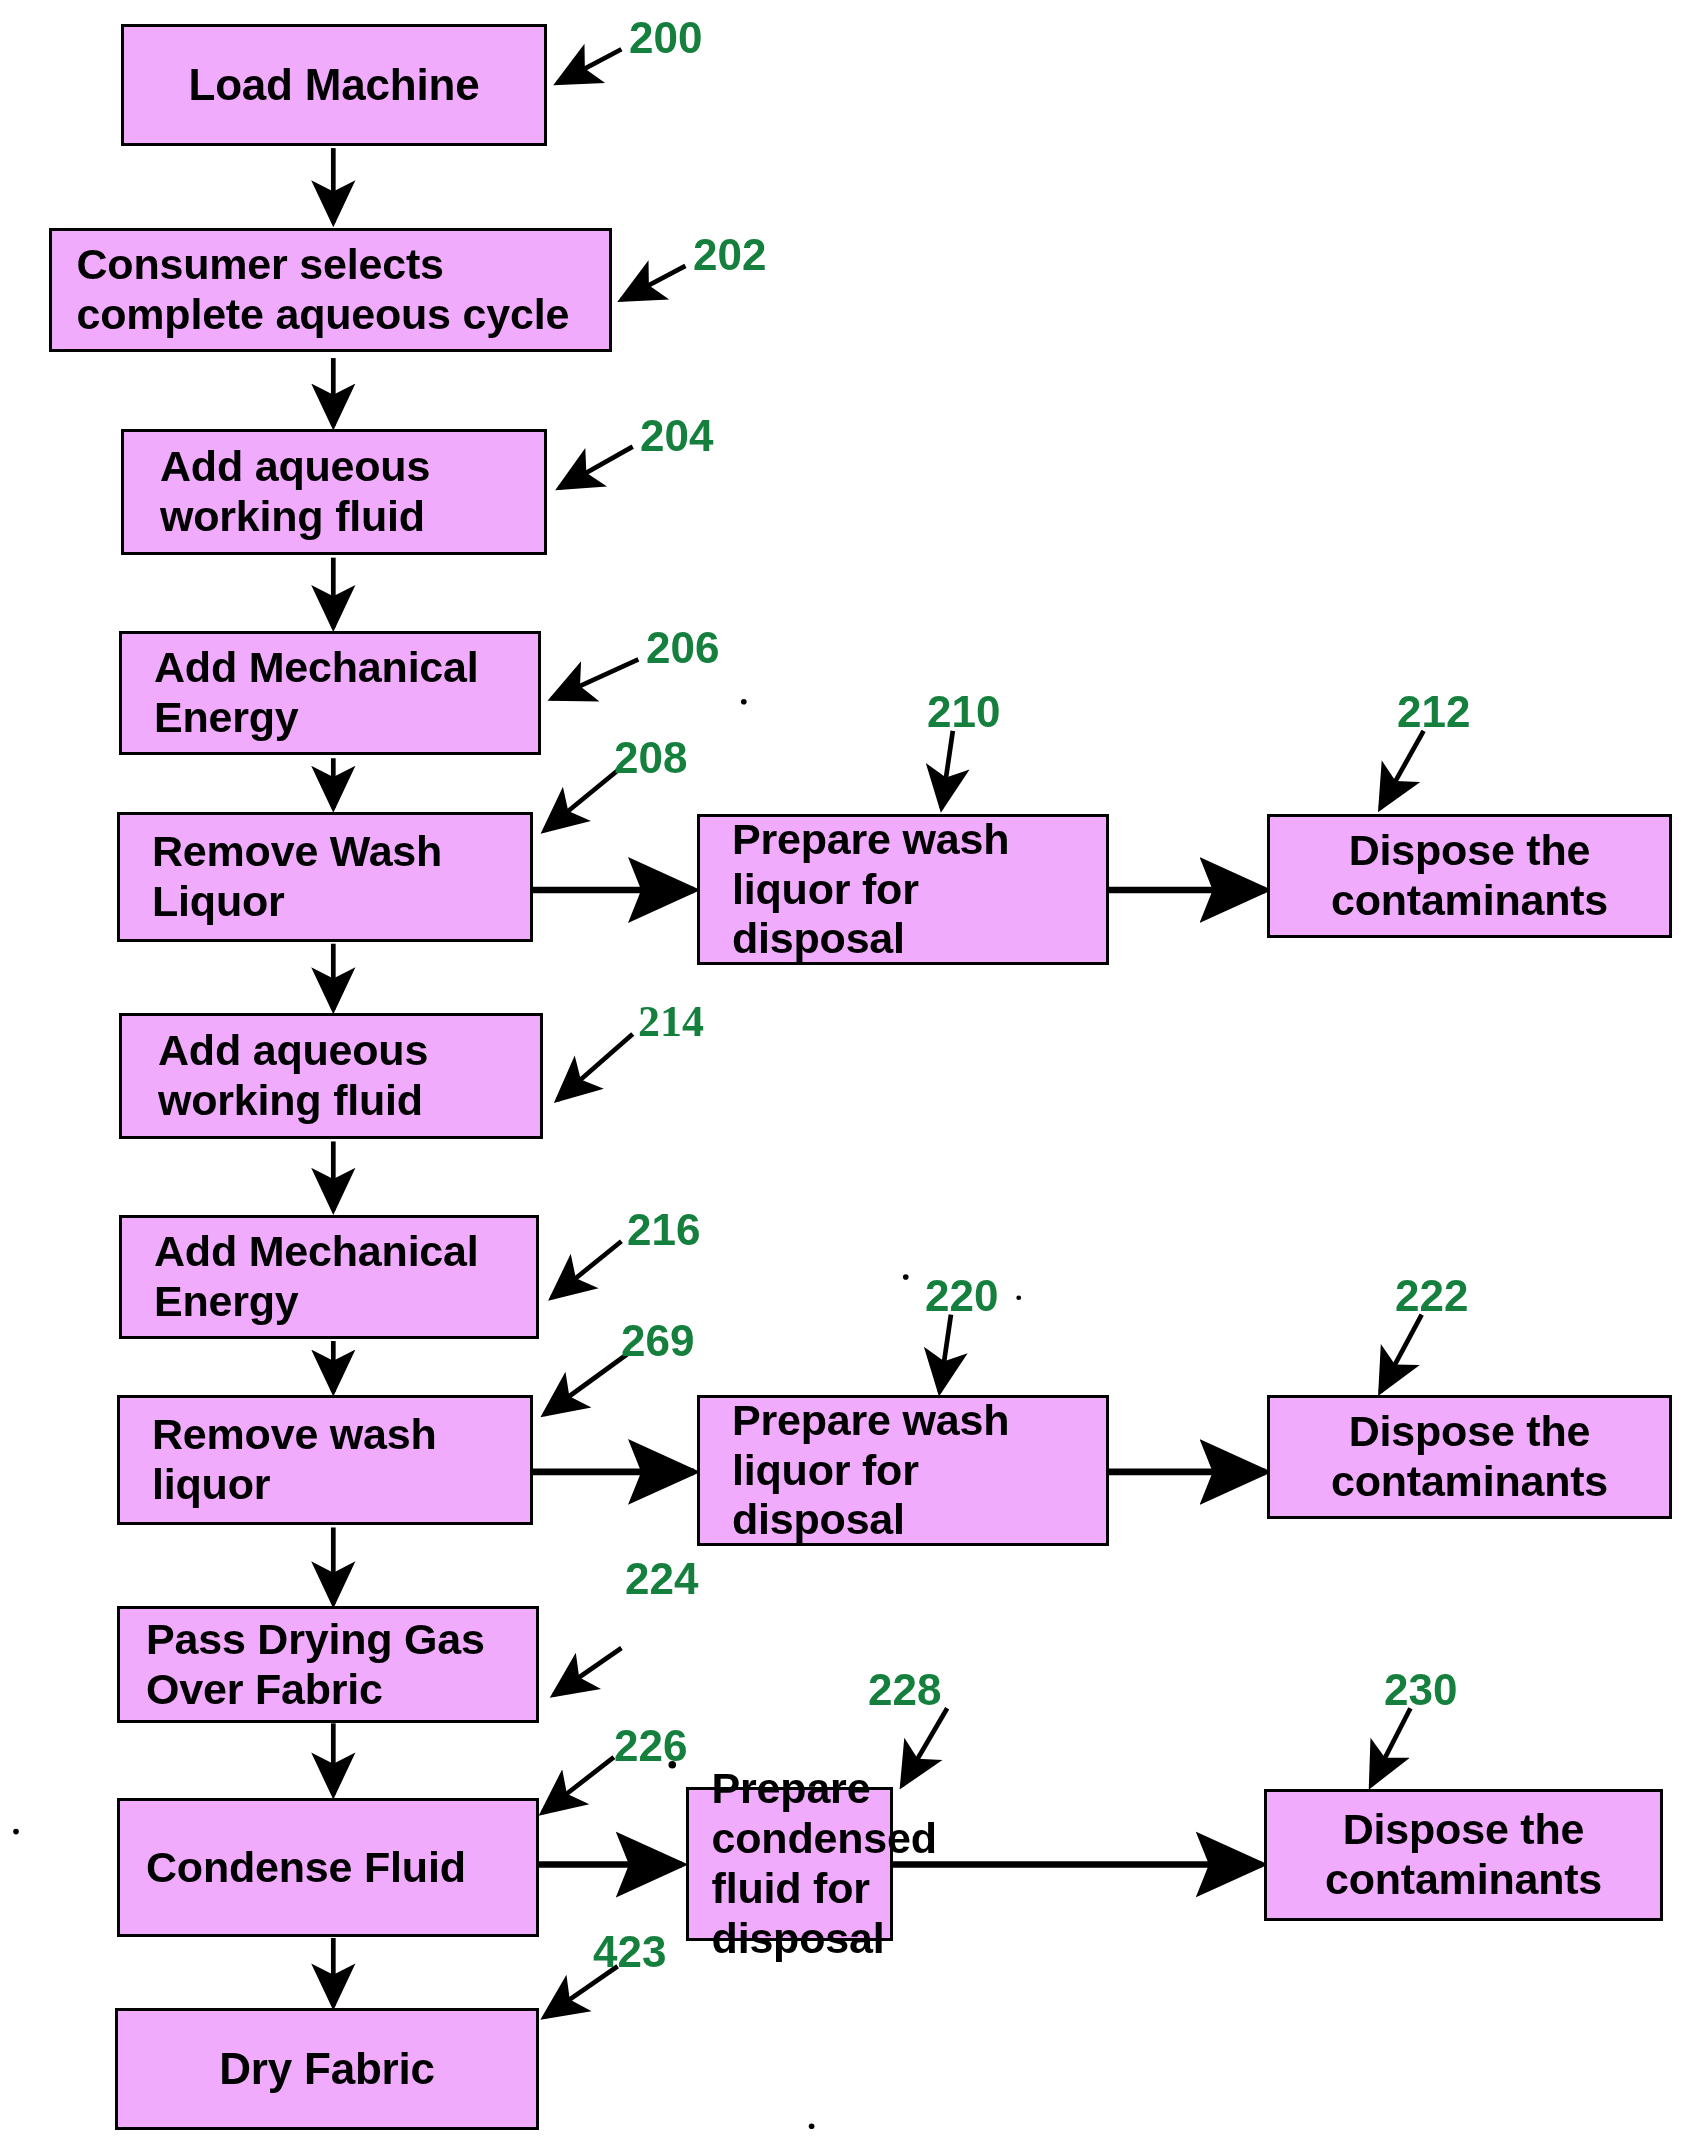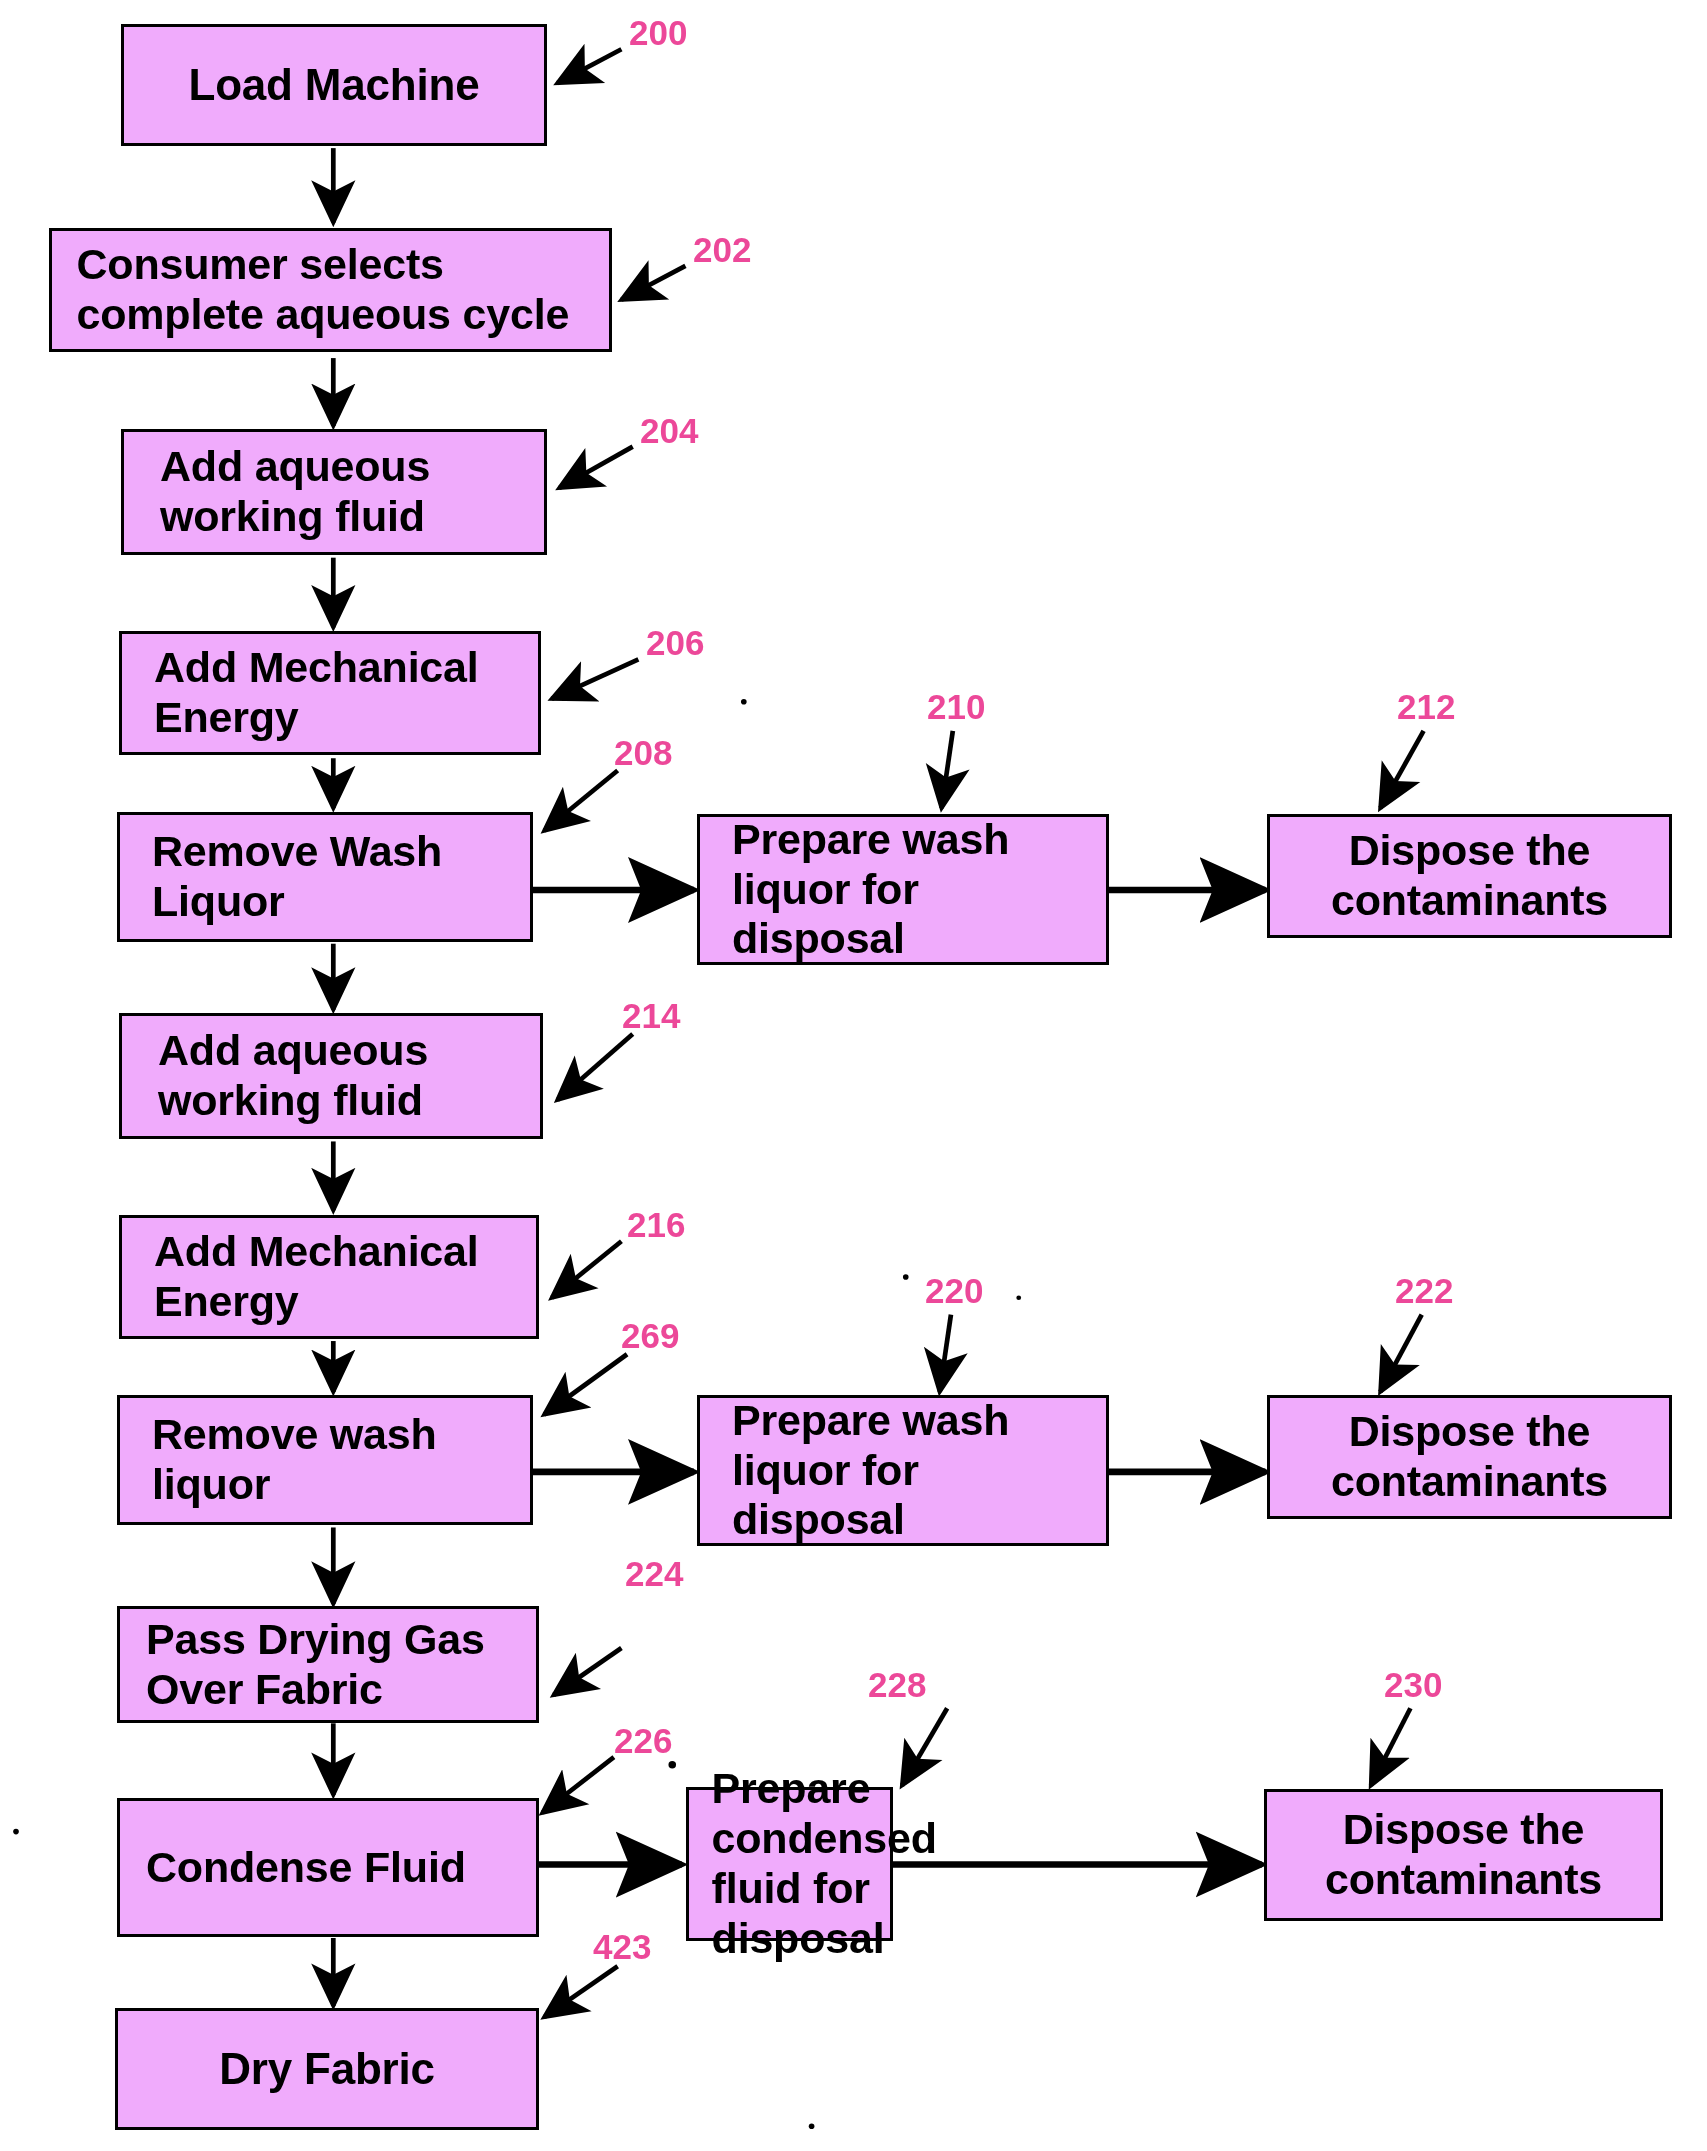--- a/index.html
+++ b/index.html
@@ -33,23 +33,23 @@
     width:100%;
     white-space:pre-line;
   }
   .node.center .txt{text-align:center;}
   .node.left   .txt{text-align:left;}
   .node.left{padding-left:26px;}
 
   
   .ref{
     position:absolute;
-    color:#ec4899;
+    color:#15803d;
     font-weight:700;
-    font-size:35px;
+    font-size:44px;
     letter-spacing:0px;
     white-space:nowrap;
   }
   
   #wires{
     position:absolute;
     left:0; top:0;
     width:1707px;
     height:2152px;
     pointer-events:none;
@@ -210,21 +210,21 @@
     <span class="txt">Dry Fabric</span>
   </div>
 
   <div class="ref" style="left:629px;top:13px;">200</div>
   <div class="ref" style="left:693px;top:230px;">202</div>
   <div class="ref" style="left:640px;top:411px;">204</div>
   <div class="ref" style="left:646px;top:623px;">206</div>
   <div class="ref" style="left:614px;top:733px;">208</div>
   <div class="ref" style="left:927px;top:687px;">210</div>
   <div class="ref" style="left:1397px;top:687px;">212</div>
-  <div class="ref" style="left:622px;top:996px;">214</div>
+  <div class="ref" style="left:638px;top:996px;font-family:Liberation Serif, serif;">214</div>
   <div class="ref" style="left:627px;top:1205px;">216</div>
   <div class="ref" style="left:621px;top:1316px;">269</div>
   <div class="ref" style="left:925px;top:1271px;">220</div>
   <div class="ref" style="left:1395px;top:1271px;">222</div>
   <div class="ref" style="left:625px;top:1554px;">224</div>
   <div class="ref" style="left:614px;top:1721px;">226</div>
   <div class="ref" style="left:868px;top:1665px;">228</div>
   <div class="ref" style="left:1384px;top:1665px;">230</div>
   <div class="ref" style="left:593px;top:1927px;">423</div>
 

